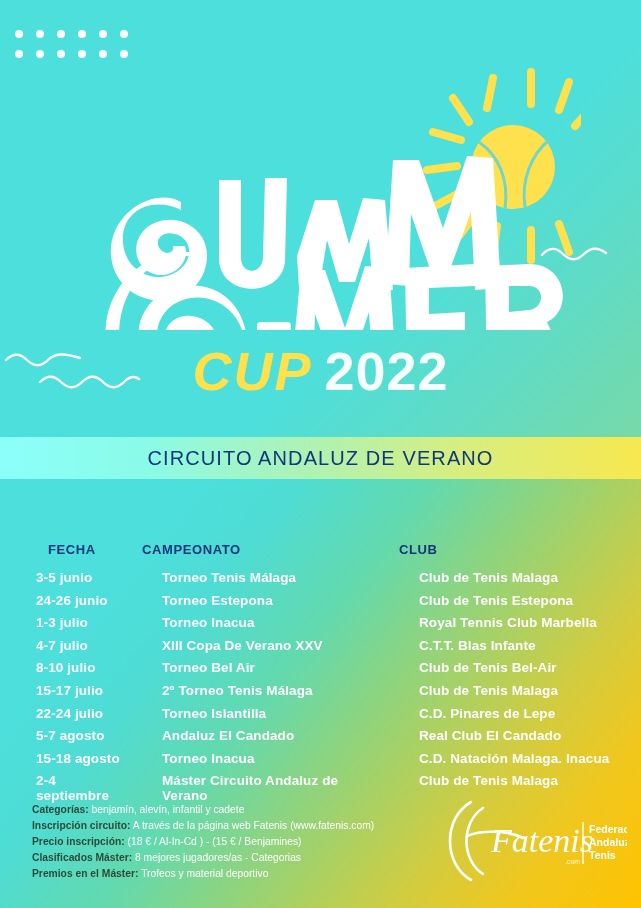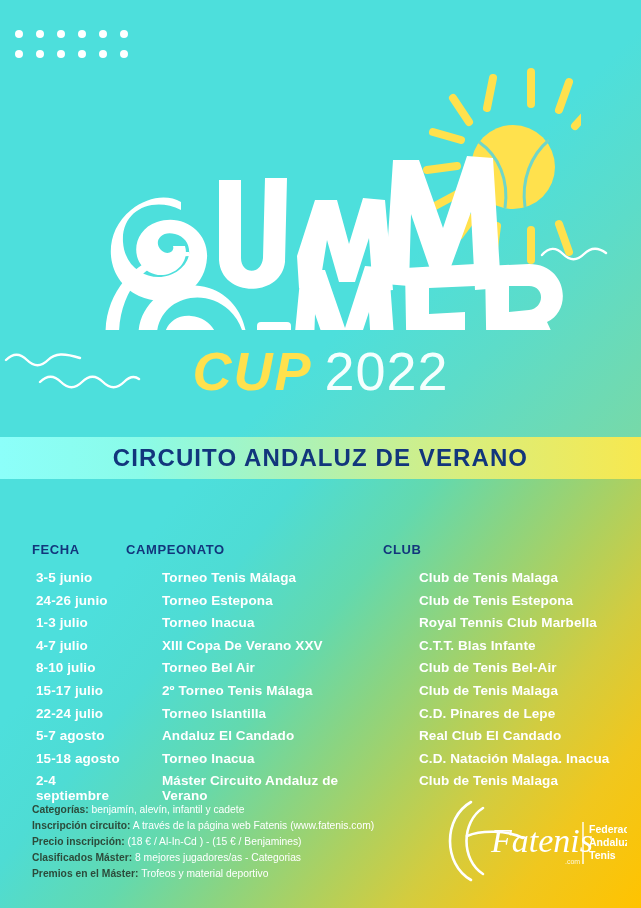--- a/index.html
+++ b/index.html
@@ -64,33 +64,33 @@
     text-align:center;
     white-space:nowrap;
   }
   .cup-word{
     font-size:54px; font-weight:bold; letter-spacing:2px;
     color:#FFE14D; vertical-align:middle;
     font-family:"Liberation Sans", sans-serif;
     font-style:italic;
   }
   .cup-year{
-    font-size:54px; font-weight:400; letter-spacing:1px;
+    font-size:54px; font-weight:700; letter-spacing:1px;
     color:#F4FFFE; vertical-align:middle; margin-left:12px;
     font-family:"Liberation Sans", sans-serif;
   }
 
   
   .band{
     position:absolute; left:0; top:437px; width:641px; height:42px;
     background:linear-gradient(90deg,#8CFFFA 0%,#8AFBE8 22%,#AEF2B4 48%,#D8EE7E 72%,#F7E84F 100%);
     display:flex; align-items:center; justify-content:center;
   }
   .band-title{
-    font-size:24px; font-weight:bold; letter-spacing:1.1px;
+    font-size:20px; font-weight:normal; letter-spacing:1.1px;
     color:#12367C;
     font-family:"Liberation Sans", sans-serif;
   }
 
   
   .table{
     position:absolute; left:0; top:496px; width:641px;
   }
   .trow{
     display:flex; align-items:baseline;
@@ -99,21 +99,21 @@
   .c-fecha{ width:126px; padding-left:32px; }
   .c-camp { width:257px;margin-top:46px; }
   .c-club { flex:1; }
 
   .hrow .c-fecha,.hrow .c-camp,.hrow .c-club{
     color:#12367C; font-weight:bold; font-size:13px; letter-spacing:.6px;
   }
   .drow .c-fecha,.drow .c-camp,.drow .c-club{
     color:#ffffff; font-weight:bold; font-size:13.5px; letter-spacing:.1px;padding-left:36px;
   }
-  .hrow{ height:28px; }
+  .hrow{ height:28px;padding-left:16px; }
 
   
   .footer{
     position:absolute; left:0; top:796px; width:641px; height:112px;
   }
   .legal{
     position:absolute; left:32px; top:6px; width:400px;
   }
   .legal p{
     font-size:10.3px; line-height:16.1px; color:#FFFFFF;

